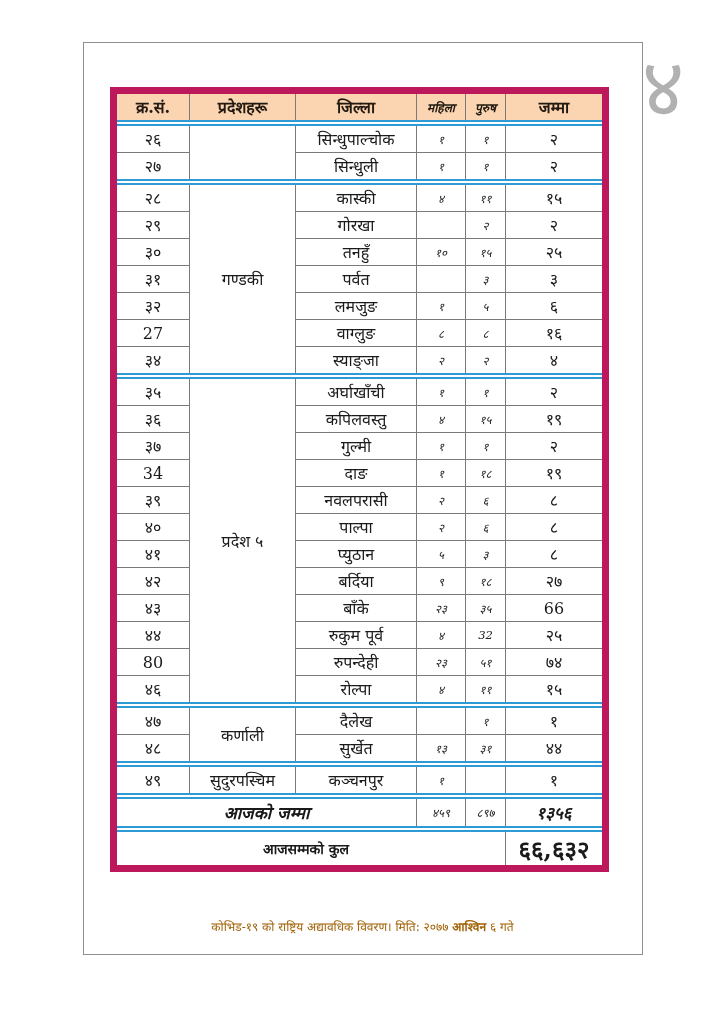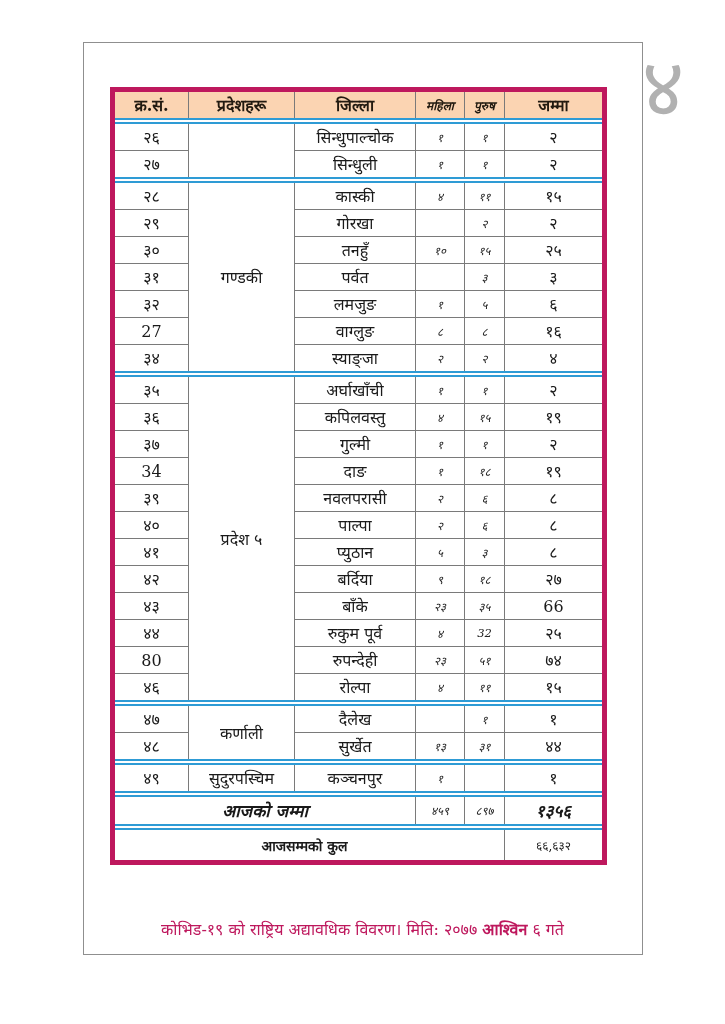--- a/index.html
+++ b/index.html
@@ -13,21 +13,21 @@
     border:1px solid #8f8f8f;background:#ffffff;
   }
   .watermark{
     position:absolute;left:618px;top:38px;width:90px;height:110px;
     font-size:82px;line-height:100px;color:#b1b1b1;text-align:center;
     font-family:"DejaVu Sans","Liberation Sans",sans-serif;z-index:3;
   }
   table.report{
     position:absolute;left:110px;top:87px;z-index:2;
     border-collapse:collapse;table-layout:fixed;width:492px;
-    border:5px solid #be185d;background:#ffffff;
+    border:7px solid #be185d;background:#ffffff;
   }
   .report th,.report td{
     border:1px solid #7a7a7a;padding:0;text-align:center;vertical-align:middle;
     overflow:hidden;
   }
   .report thead th{
     background:#fbd4b2;height:26px;font-size:16px;font-weight:bold;color:#221a10;
   }
   .report thead th.small-h{font-size:12px;font-style:italic;}
   .report tbody td{height:26px;font-size:16px;}
@@ -35,24 +35,24 @@
   .report tr.sep td{
     height:2px;padding:0;background:#ffffff;
     border-top:2px solid #2e9bd5;border-bottom:2px solid #2e9bd5;
   }
   .report td.province-cell{font-size:16px;}
   .report tr.today td{height:27px;font-style:italic;}
   .report td.today-label{font-size:17px;font-weight:600;}
   .report td.today-total{font-size:17px;font-weight:600;}
   .report tr.grand td{height:30px;}
   .report td.grand-label{text-align:center;padding-right:10px;font-weight:bold;font-size:14px;}
-  .report td.grand-value{font-weight:normal;font-size:12px;}
+  .report td.grand-value{font-weight:bold;font-size:24px;}
   .footer{
     position:absolute;left:83px;top:918px;width:559px;text-align:center;
-    font-size:16px;color:#be185d;font-weight:500;z-index:2;
+    font-size:12px;color:#a16207;font-weight:500;z-index:2;
   }
   .footer .bold{font-weight:bold;}
 </style>
 </head>
 <body>
 
 <div class="page-border"></div>
 
 <div class="watermark">४</div>
 

